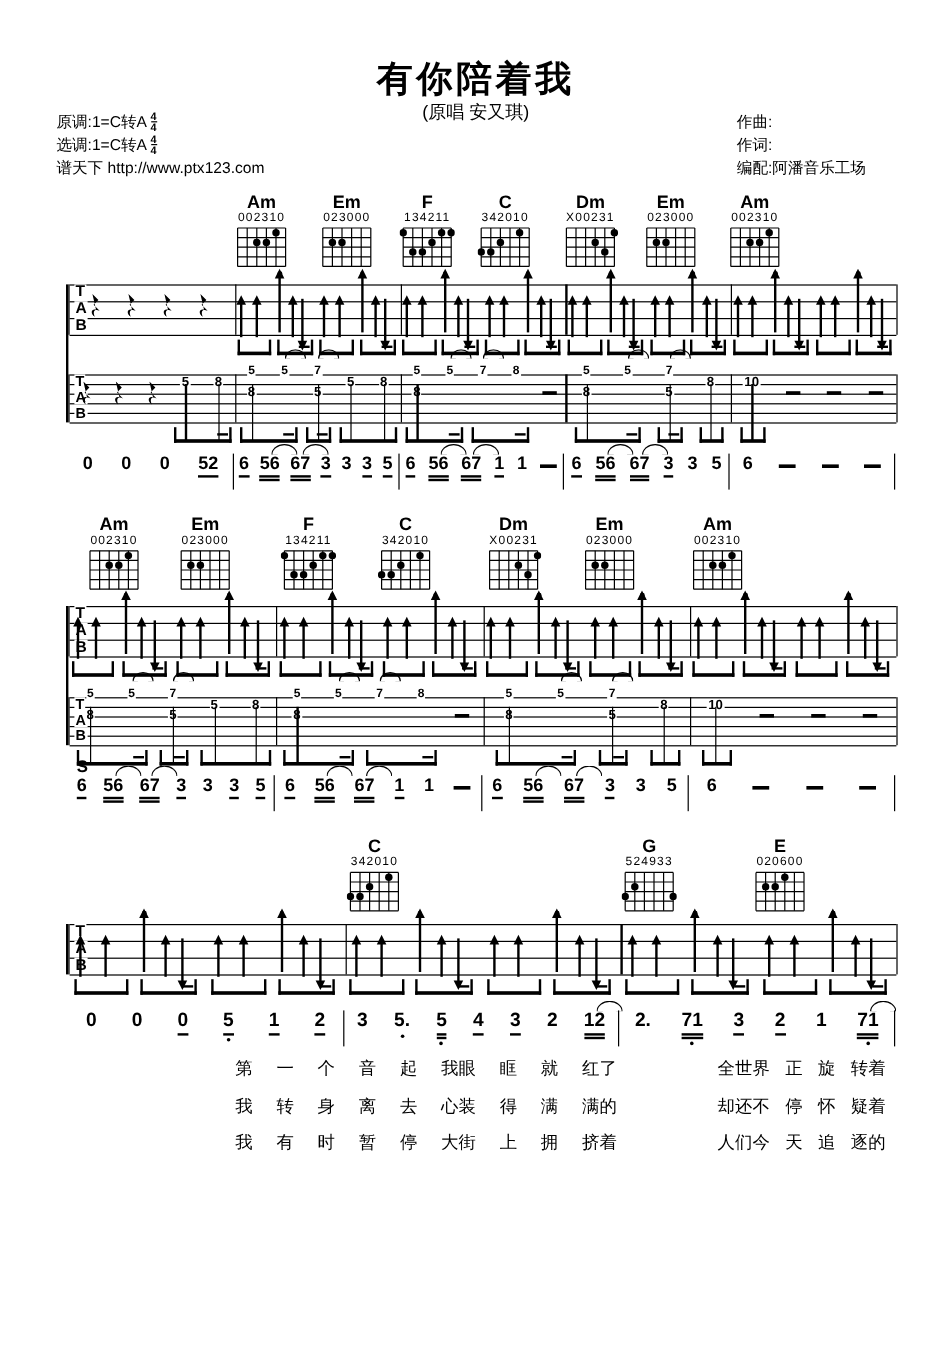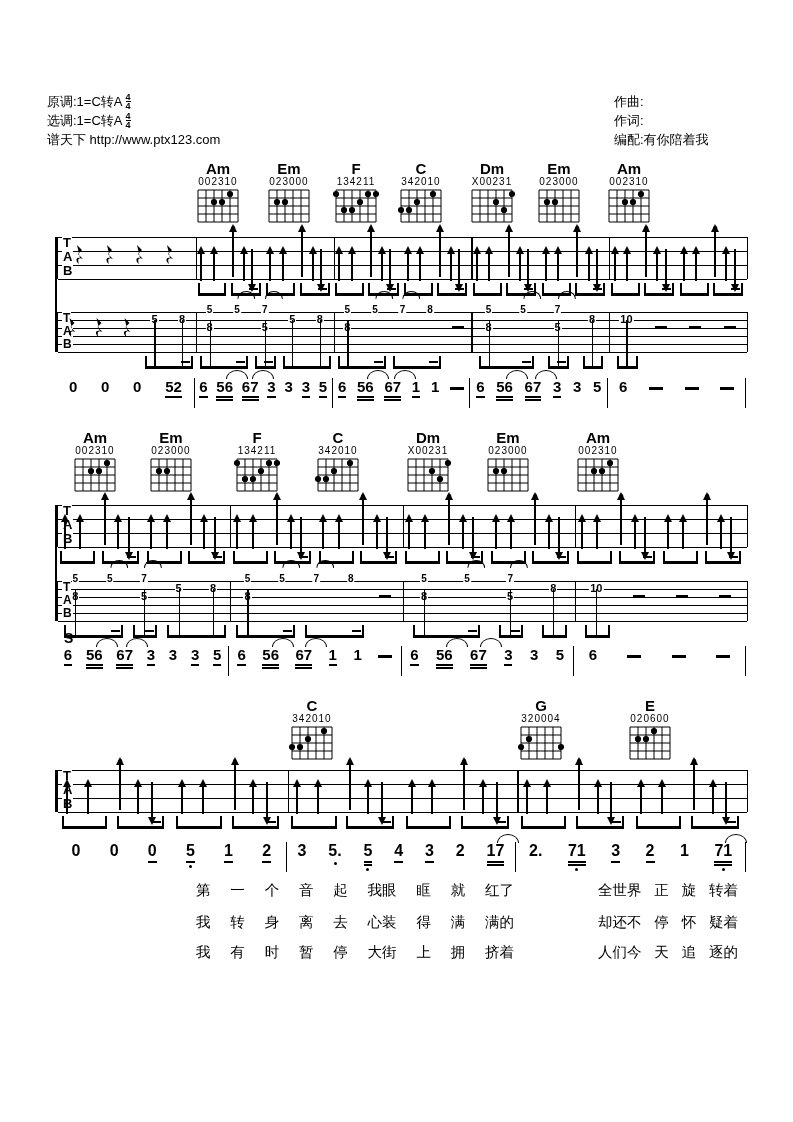--- a/index.html
+++ b/index.html
@@ -64,37 +64,39 @@
   .jdash{width:14px;height:2.6px;background:#000;margin-top:8px;}
   .slabel{position:absolute;font-size:14px;font-weight:bold;}
   
   .lyr{position:absolute;display:flex;justify-content:space-between;font-size:14.5px;
        white-space:nowrap;}
 </style>
 </head>
 <body>
 
 <div class="page">
+  <div class="title">有你陪着我</div>
+  <div class="subtitle">(原唱 安又琪)</div>
 
   <div class="meta meta-left">
     <div><span>原调:1=C转A</span><span class="frac">
           <b>4</b>
           <i>4</i>
         </span></div>
     <div><span>选调:1=C转A</span><span class="frac">
           <b>4</b>
           <i>4</i>
         </span></div>
     <div>谱天下 http://www.ptx123.com</div>
   </div>
 
   <div class="meta meta-right">
     <div>作曲:</div>
     <div>作词:</div>
-    <div>编配:有你陪着我</div>
+    <div>编配:阿潘音乐工场</div>
   </div>
 
   <div id="music">
       <div class="chord" style="left: 195px; top: 162px;"><div class="cname">Am</div><div class="cfing">002310</div><svg width="46" height="38">
           <line x1="3" x2="43" y1="3" y2="3" stroke="#000" stroke-width="1"></line>
           <line x1="3" x2="43" y1="11" y2="11" stroke="#000" stroke-width="1"></line>
           <line x1="3" x2="43" y1="19" y2="19" stroke="#000" stroke-width="1"></line>
           <line x1="3" x2="43" y1="27" y2="27" stroke="#000" stroke-width="1"></line>
           <line x1="3" x2="43" y1="35" y2="35" stroke="#000" stroke-width="1"></line>
           <line y1="3" y2="35" x1="3" x2="3" stroke="#000" stroke-width="1"></line>
@@ -329,21 +331,21 @@
           <line y1="3" y2="35" x1="11" x2="11" stroke="#000" stroke-width="1"></line>
           <line y1="3" y2="35" x1="19" x2="19" stroke="#000" stroke-width="1"></line>
           <line y1="3" y2="35" x1="27" x2="27" stroke="#000" stroke-width="1"></line>
           <line y1="3" y2="35" x1="35" x2="35" stroke="#000" stroke-width="1"></line>
           <line y1="3" y2="35" x1="43" x2="43" stroke="#000" stroke-width="1"></line>
           <circle cx="35" cy="7" r="3.1" fill="#000"></circle>
           <circle cx="19" cy="15" r="3.1" fill="#000"></circle>
           <circle cx="3" cy="23" r="3.1" fill="#000"></circle>
           <circle cx="11" cy="23" r="3.1" fill="#000"></circle>
         </svg></div>
-      <div class="chord" style="left: 518px; top: 699px;"><div class="cname">G</div><div class="cfing">320004</div><svg width="46" height="38">
+      <div class="chord" style="left: 518px; top: 699px;"><div class="cname">G</div><div class="cfing">524933</div><svg width="46" height="38">
           <line x1="3" x2="43" y1="3" y2="3" stroke="#000" stroke-width="1"></line>
           <line x1="3" x2="43" y1="11" y2="11" stroke="#000" stroke-width="1"></line>
           <line x1="3" x2="43" y1="19" y2="19" stroke="#000" stroke-width="1"></line>
           <line x1="3" x2="43" y1="27" y2="27" stroke="#000" stroke-width="1"></line>
           <line x1="3" x2="43" y1="35" y2="35" stroke="#000" stroke-width="1"></line>
           <line y1="3" y2="35" x1="3" x2="3" stroke="#000" stroke-width="1"></line>
           <line y1="3" y2="35" x1="11" x2="11" stroke="#000" stroke-width="1"></line>
           <line y1="3" y2="35" x1="19" x2="19" stroke="#000" stroke-width="1"></line>
           <line y1="3" y2="35" x1="27" x2="27" stroke="#000" stroke-width="1"></line>
           <line y1="3" y2="35" x1="35" x2="35" stroke="#000" stroke-width="1"></line>
@@ -1103,21 +1105,21 @@
             <div class="jl"></div>
           </div>
           <div class="jt">
             <div class="jn">3</div>
             <div class="jl"></div>
           </div>
           <div class="jt">
             <div class="jn">2</div>
           </div>
           <div class="jt">
-            <div class="jn">17</div>
+            <div class="jn">12</div>
             <div class="jl"></div>
             <div class="jl"></div>
             <div class="jarc"></div>
           </div>
         </div>
         <div class="jm" style="width: 33.3333%;">
           <div class="jt">
             <div class="jn">2.</div>
           </div>
           <div class="jt">

